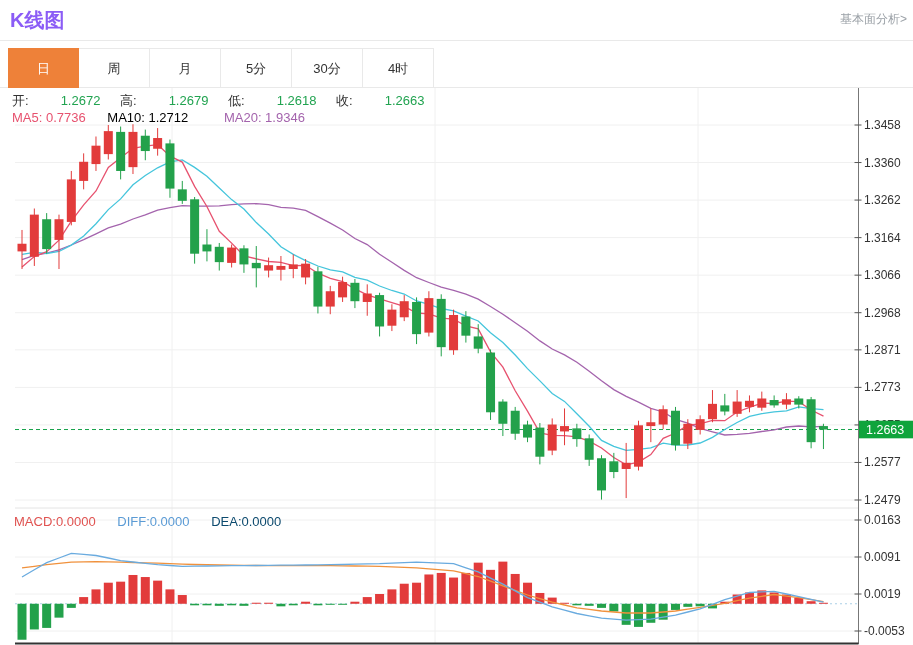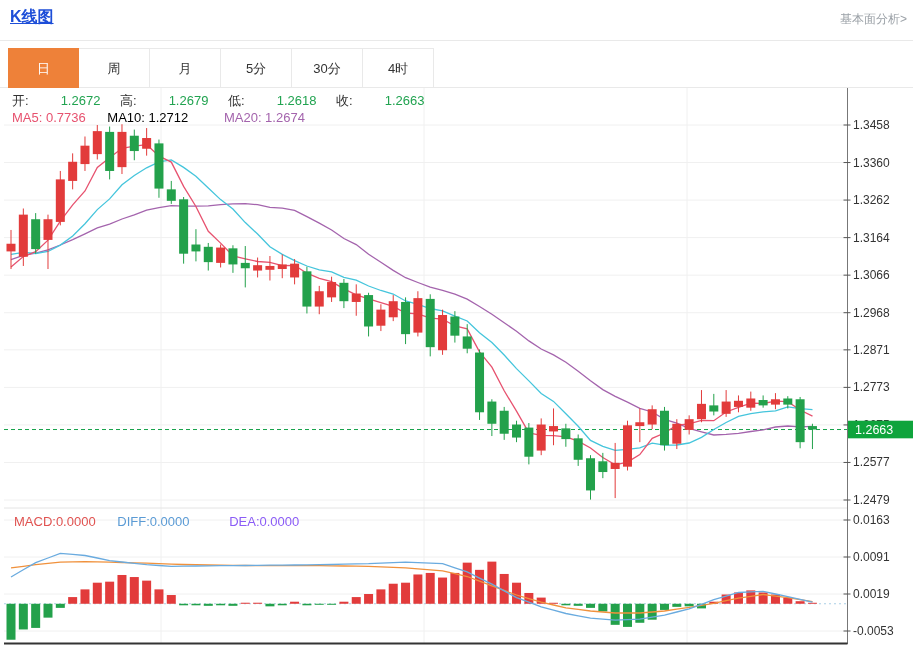--- a/index.html
+++ b/index.html
@@ -1,37 +1,37 @@
 <!DOCTYPE html>
 <html><head>
 <meta charset="utf-8">
 <style>
   html,body{margin:0;padding:0;background:#fff;}
   .page{position:relative;width:913px;height:645px;background:#fff;overflow:hidden;
         font-family:"Liberation Sans","DejaVu Sans",sans-serif;}
-  .page-title{position:absolute;left:10px;top:7px;font-size:16px;font-weight:bold;color:#1d4ed8;text-decoration:underline;}
+  .page-title{position:absolute;left:10px;top:7px;font-size:20px;font-weight:bold;color:#8b5cf6;}
   .fa-link{position:absolute;right:6px;top:11px;font-size:12px;color:#9aa0a6;cursor:pointer;text-align:center;}
   .top-divider{position:absolute;left:0;top:40px;width:913px;height:0;border-top:1px solid #e9e9e9;}
   .tabs-row{position:absolute;left:0;top:48px;width:913px;height:40px;border-bottom:1px solid #e9e9e9;box-sizing:border-box;}
   .tab{float:left;width:71px;height:40px;line-height:39px;text-align:center;font-size:13px;color:#333;
        border:1px solid #e9e9e9;border-left:none;box-sizing:border-box;background:#fff;cursor:pointer;}
   .tab.first{border-left:1px solid #e9e9e9;margin-left:8px;}
   .tab.active{background:#ee8139;border-color:#ee8139;color:#fff;}
-  .chart-wrap{position:absolute;left:4px;top:88px;width:748px;height:557px;text-decoration:underline;}
+  .chart-wrap{position:absolute;left:15px;top:88px;width:748px;height:557px;text-decoration:underline;}
   .info-row{position:absolute;left:12px;top:92px;font-size:13px;color:#333;white-space:nowrap;z-index:3;}
   .info-row .lbl{color:#333;}
   .info-row .val{color:#21a350;margin-right:16px;margin-left:32px;}
   .ma-row{position:absolute;left:12px;top:110px;font-size:13px;white-space:nowrap;z-index:3;}
   .ma5{color:#e7526f;margin-right:18px;}
   .ma10{color:#000000;margin-right:32px;}
   .ma20{color:#a464ad;}
   .macd-row{position:absolute;left:14px;top:514px;font-size:13px;white-space:nowrap;z-index:3;}
   .macd-v{color:#e05250;margin-right:18px;}
-  .diff-v{color:#5b9bd5;margin-right:36px;}
-  .dea-v{color:#8b5cf6;}
+  .diff-v{color:#5b9bd5;margin-right:18px;}
+  .dea-v{color:#0c4a6e;}
   svg text{font-family:"Liberation Sans","DejaVu Sans",sans-serif;}
 </style>
 </head>
 <body>
 
 <div class="page">
   <div class="page-title">K线图</div>
   <div class="fa-link">基本面分析&gt;</div>
   <div class="top-divider"></div>
 
@@ -46,21 +46,21 @@
 
   <div class="info-row">
     <span class="lbl">开:</span><span class="val">1.2672</span>
     <span class="lbl">高:</span><span class="val">1.2679</span>
     <span class="lbl">低:</span><span class="val">1.2618</span>
     <span class="lbl">收:</span><span class="val">1.2663</span>
   </div>
   <div class="ma-row">
     <span class="ma5">MA5: 0.7736</span>
     <span class="ma10">MA10: 1.2712</span>
-    <span class="ma20">MA20: 1.2674</span>
+    <span class="ma20">MA20: 1.9346</span>
   </div>
   <div class="macd-row">
     <span class="macd-v">MACD:0.0000</span>
     <span class="diff-v">DIFF:0.0000</span>
     <span class="dea-v">DEA:0.0000</span>
   </div>
 
   <div class="chart-wrap">
     <svg id="kchart" width="913" height="557" viewBox="0 0 913 557">
         <g>

